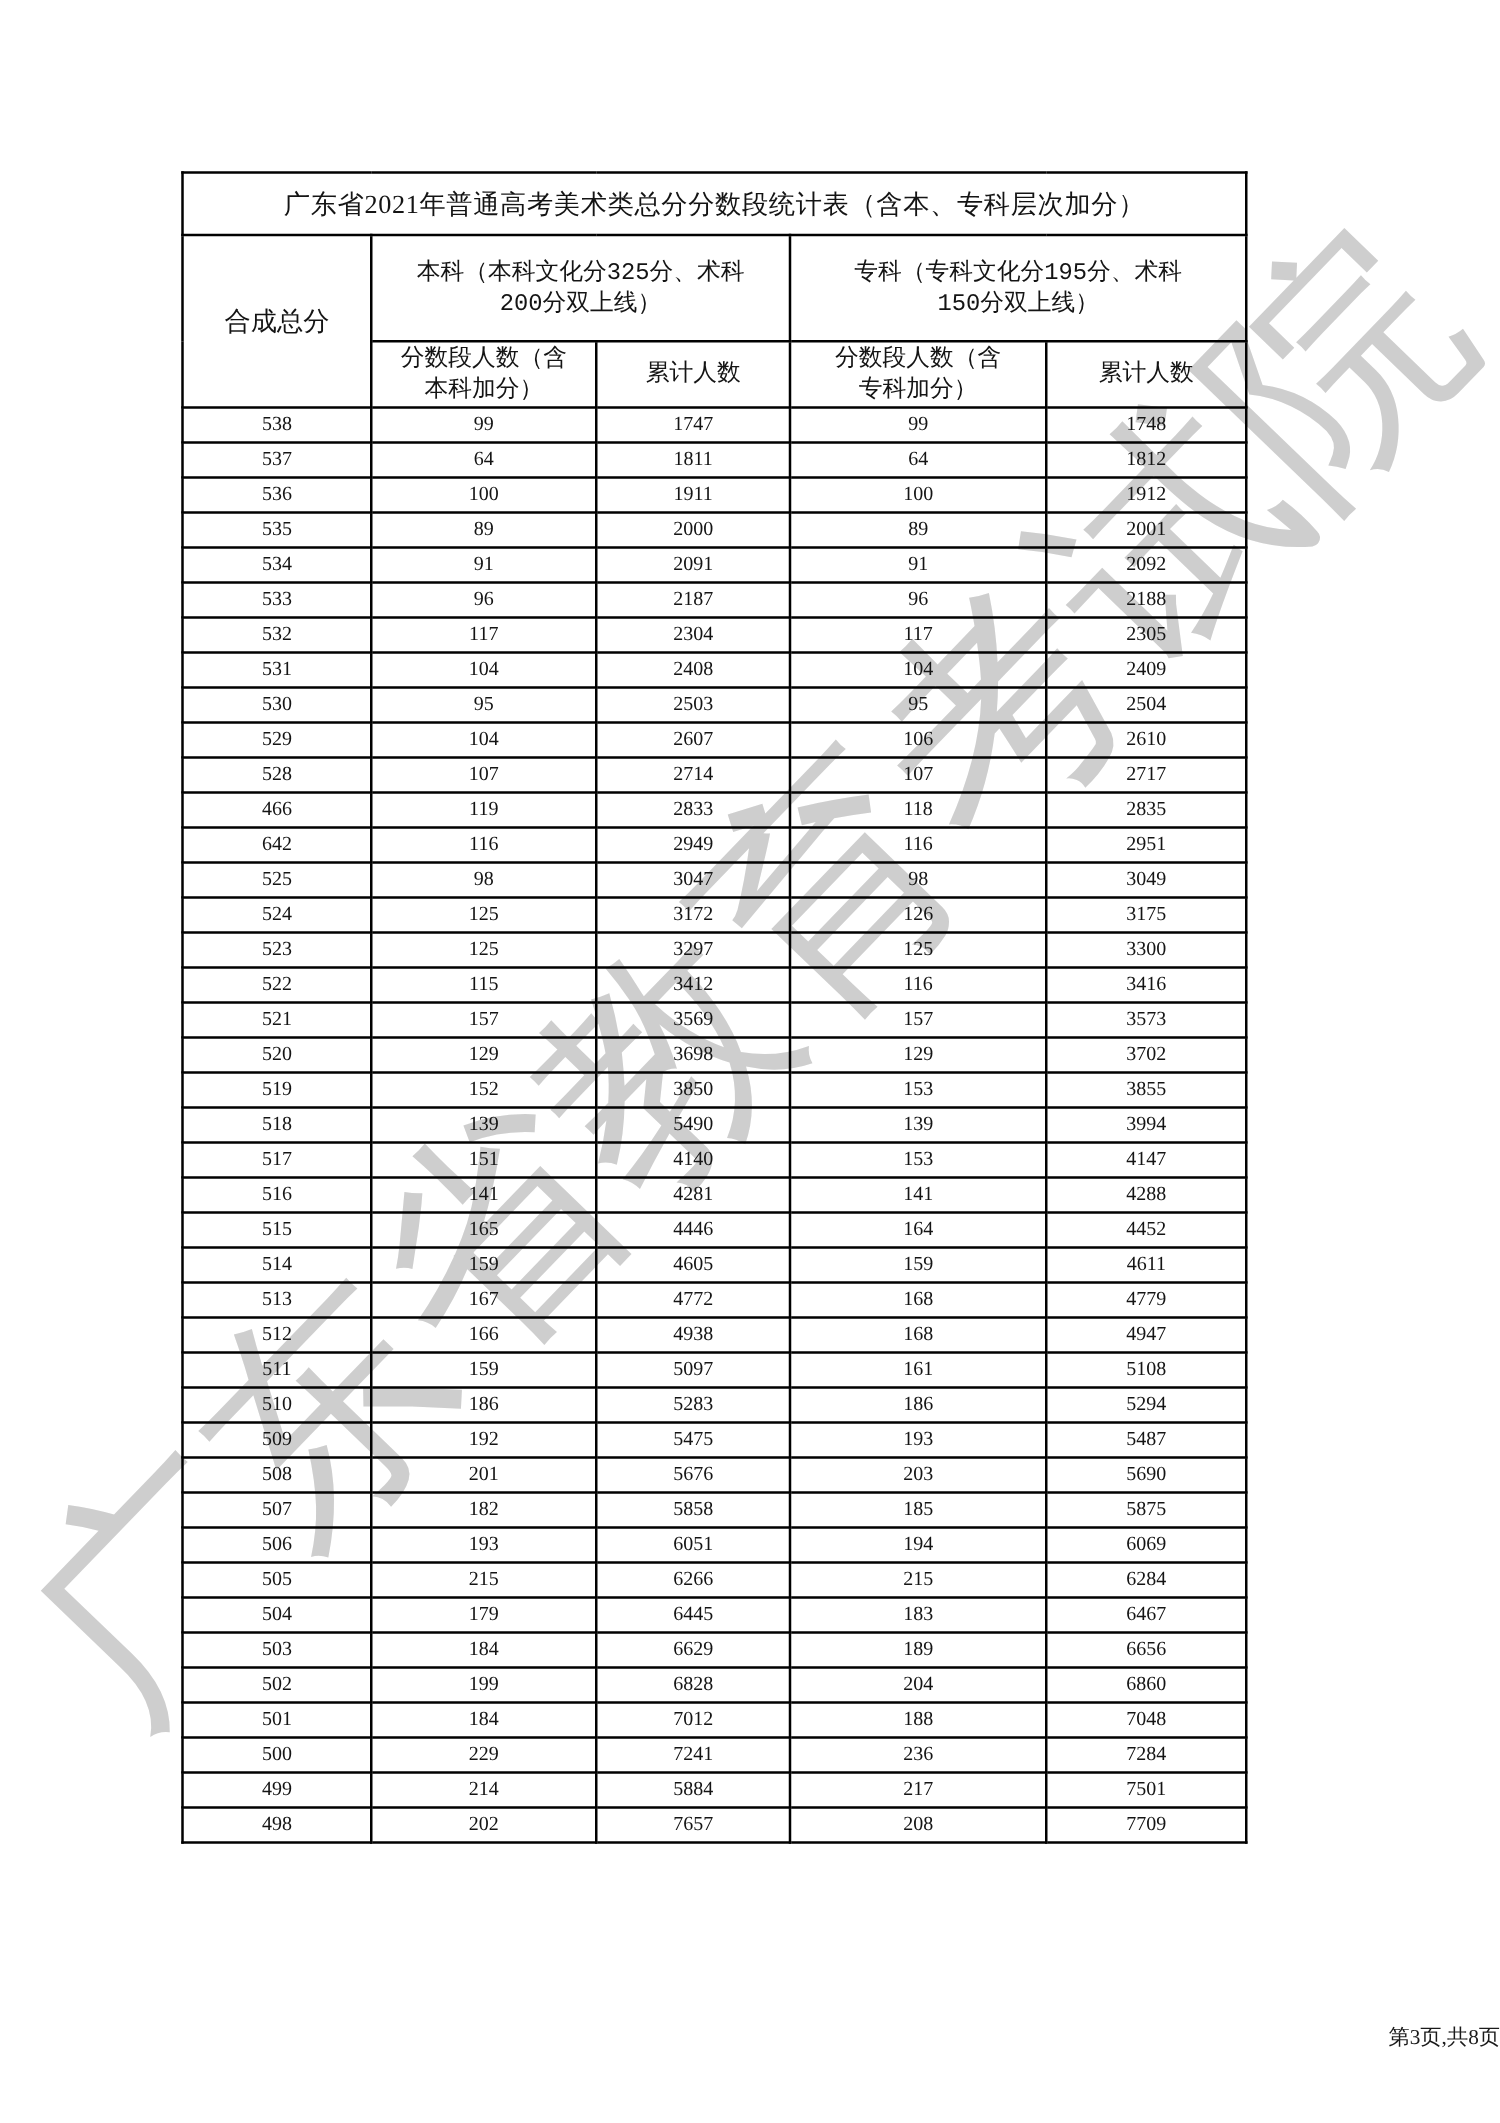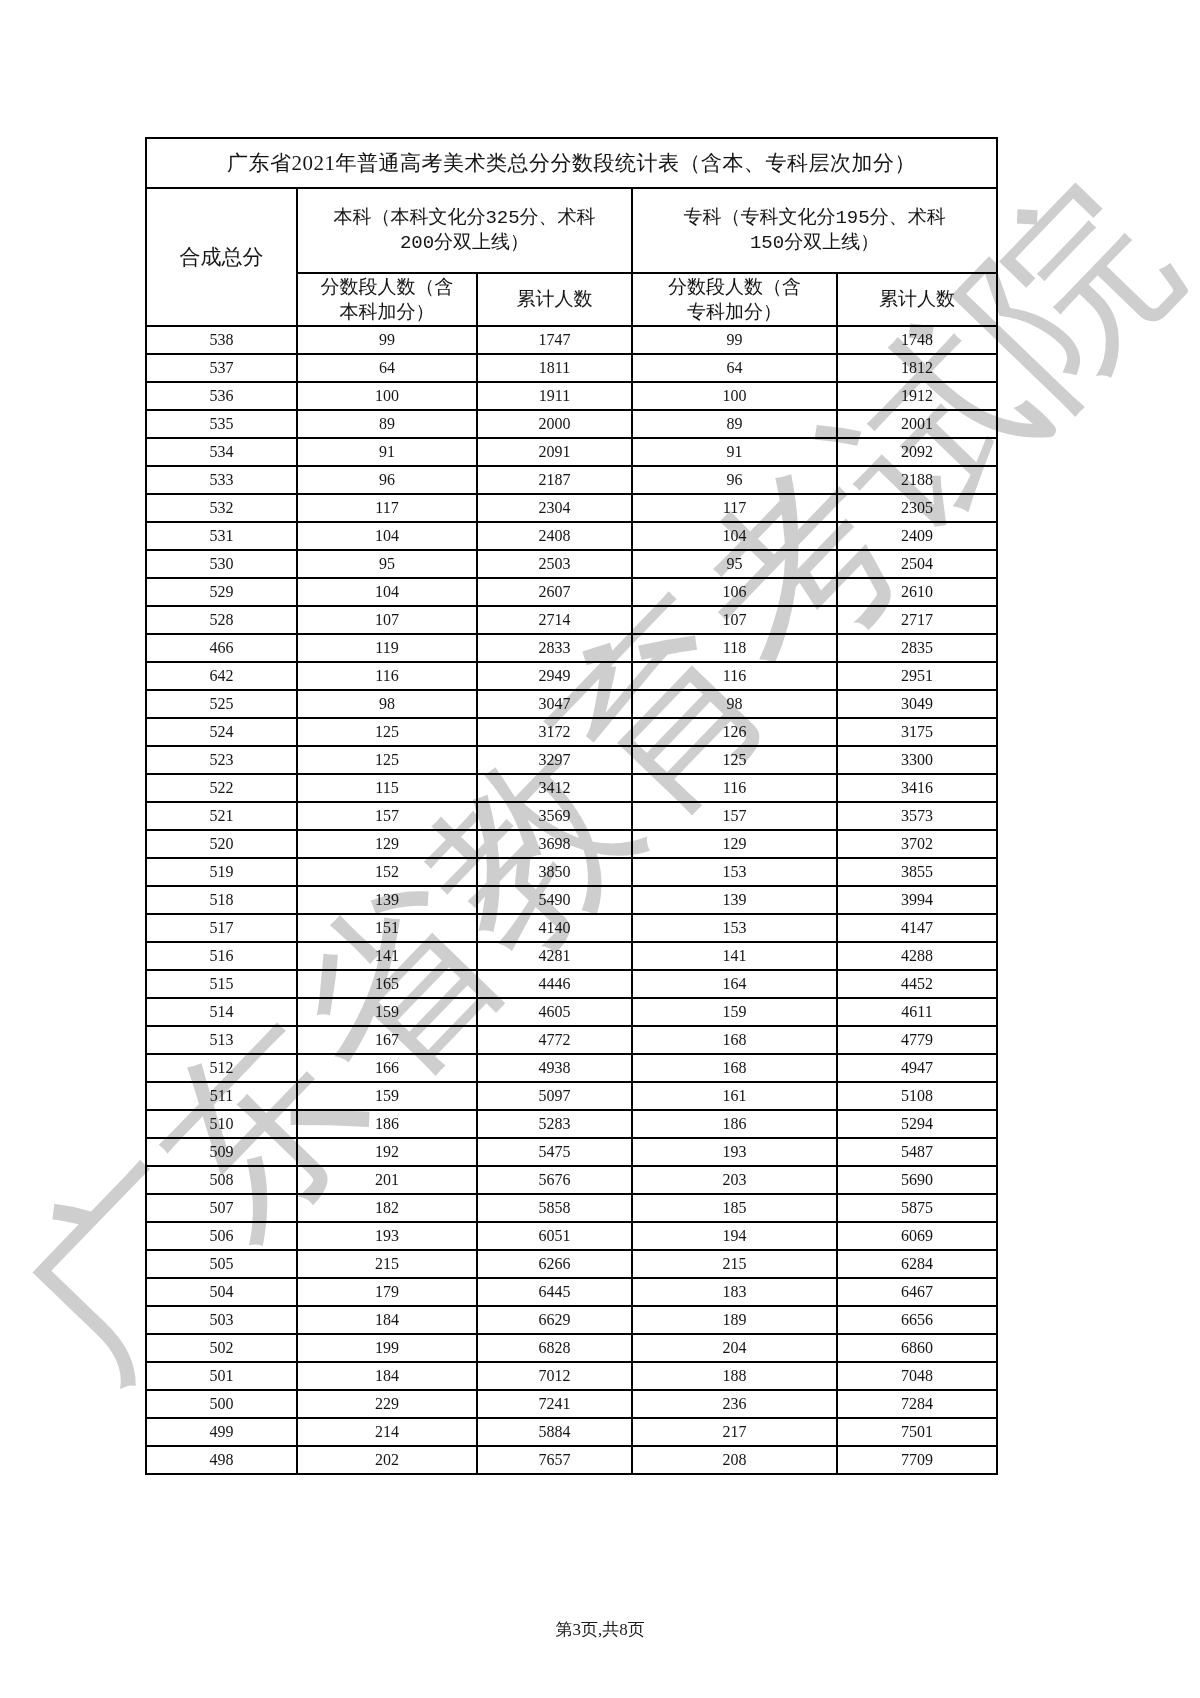--- a/index.html
+++ b/index.html
@@ -73,21 +73,21 @@
     font-size: 21px;
   }
   tbody td {
     height: 26px;
     font-size: 16px;
   }
   .footer {
     position: absolute;
     left: 0; right: 0;
     top: 1618px;
-    text-align: center;
+    text-align: right;
     font-size: 17px;
     color: #1a1a1a;
     z-index: 1;
   }
 </style>
 </head>
 <body>
 
 <div class="page">
   <div class="watermark">广东省教育考试院</div>

